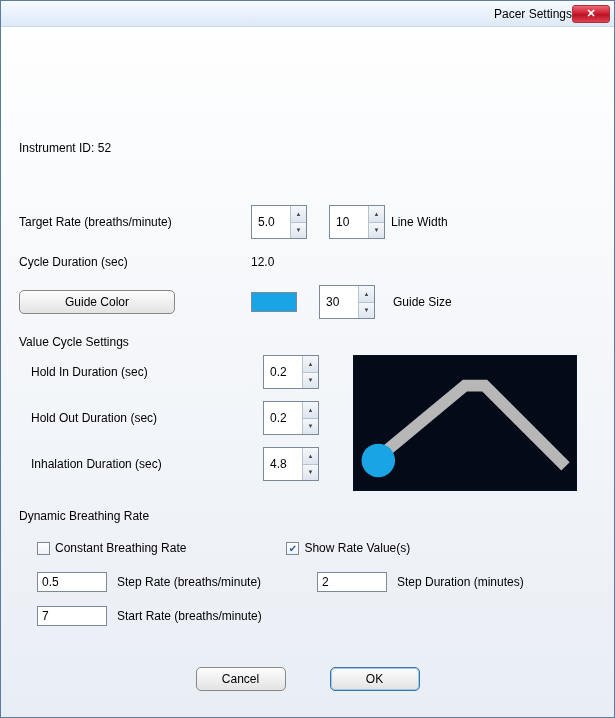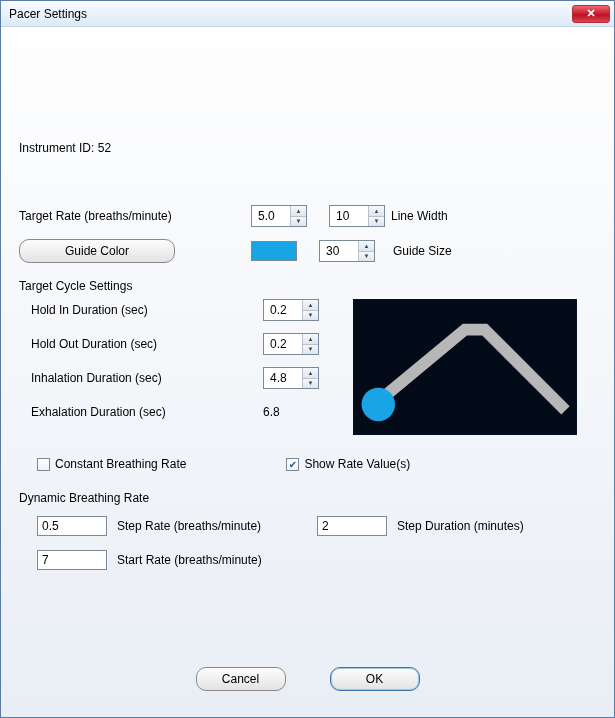--- a/index.html
+++ b/index.html
@@ -20,20 +20,21 @@
   .titlebar {
     height: 26px;
     background: linear-gradient(#f7fbff, #dde9f7);
     border-bottom: 1px solid #c9d6e6;
     display: flex; align-items: center;
     padding: 0 4px 0 8px;
   }
   .titlebar .title {
     flex: 1;
     font-size: 12px;
+    text-align: right;
   }
   .close-btn {
     width: 38px; height: 18px;
     border: 1px solid #a33;
     border-radius: 3px;
     background: linear-gradient(#e67, #c23 45%, #b12 55%, #d45);
     color: #fff;
     display: flex; align-items: center; justify-content: center;
     font-size: 11px; font-weight: bold;
     cursor: default;
@@ -56,21 +57,21 @@
   .field-text {
     flex: 1;
     height: 20px;
     border: 1px solid #7a8a99;
     background: #fff;
     padding: 1px 4px;
     font: inherit;
   }
   .spinner {
     display: inline-flex;
-    height: 22px;
+    height: 34px;
     border: 1px solid #7a8a99;
     background: #fff;
   }
   .spinner input {
     border: none; outline: none;
     padding: 1px 6px;
     font: inherit;
     width: 38px;
   }
   .spinner .spin-btns {
@@ -84,21 +85,21 @@
     display: flex; align-items: center; justify-content: center;
     font-size: 6px;
     color: #444;
     cursor: default;
   }
   .spin-up { border-bottom: 1px solid #b8c2cc; }
   .gap-s { width: 22px; display:inline-block; }
   .btn {
     height: 24px;
     border: 1px solid #888;
-    border-radius: 10px;
+    border-radius: 5px;
     background: linear-gradient(#fdfdfd, #e3e3e3);
     padding: 0 12px;
     display: inline-flex; align-items: center; justify-content: center;
     font: inherit;
     cursor: default;
   }
   .btn.primary {
     border: 1px solid #3a74ad;
     box-shadow: 0 0 0 1px #9ec7ea inset;
   }
@@ -180,39 +181,43 @@
       <div class="spinner">
         <input value="10" style="">
         <div class="spin-btns">
           <div class="spin-up">▲</div>
           <div class="spin-down">▼</div>
         </div>
       </div>
       <span style="margin-left:6px">Line Width</span>
     </div>
 
+    <div class="row">
+      <div class="label-col">Cycle Duration (sec)</div>
+      <div>12.0</div>
+    </div>
 
     <div class="row">
       <div class="label-col" style="display:flex">
         <button class="btn guide-btn">Guide Color</button>
       </div>
       <span class="color-swatch" style="background:#19a4e6"></span>
       <span class="gap-s"></span>
       <div class="spinner">
         <input value="30" style="">
         <div class="spin-btns">
           <div class="spin-up">▲</div>
           <div class="spin-down">▼</div>
         </div>
       </div>
       <span style="margin-left:18px">Guide Size</span>
     </div>
 
     <div class="row" style="margin-bottom:2px">
-      <div>Target Cycle Settings</div>
+      <div>Value Cycle Settings</div>
     </div>
 
     <div class="rel" style="height:150px">
       <div style="position:absolute; left:12px; top:0; width:330px">
         <div class="row">
           <div class="label-col">Hold In Duration (sec)</div>
           <div class="spinner">
             <input value="0.2" style="">
             <div class="spin-btns">
               <div class="spin-up">▲</div>
@@ -233,50 +238,46 @@
         <div class="row">
           <div class="label-col">Inhalation Duration (sec)</div>
           <div class="spinner">
             <input value="4.8" style="">
             <div class="spin-btns">
               <div class="spin-up">▲</div>
               <div class="spin-down">▼</div>
             </div>
           </div>
         </div>
-        <div class="row">
-          <div class="label-col">Exhalation Duration (sec)</div>
-          <div>6.8</div>
-        </div>
       </div>
 
       <div class="preview" style="left:334px; top:0">
         <svg viewBox="0 0 224 136">
           <polyline points="18,108 112,30 132,30 214,112" stroke="#b7b7b7" stroke-width="12" fill="none" stroke-linejoin="miter" stroke-linecap="butt"></polyline>
           <circle cx="24" cy="106" r="17" fill="#19a4e6"></circle>
         </svg>
       </div>
+    </div>
+
+    <div class="row" style="margin-bottom:6px">
+      <div>Dynamic Breathing Rate</div>
     </div>
 
     <div class="row" style="margin-top:4px">
       <label class="checkbox" style="margin-left:18px">
         <span class="cb-box"></span>
         <span>Constant Breathing Rate</span>
       </label>
       <span style="width:70px"></span>
       <label class="checkbox">
         <span class="cb-box">✔</span>
         <span>Show Rate Value(s)</span>
       </label>
     </div>
 
-    <div class="row" style="margin-bottom:6px">
-      <div>Dynamic Breathing Rate</div>
-    </div>
-
     <div class="dyn-grid">
       <div class="row">
         <span style="width:18px"></span>
         <input class="field-short" value="0.5" style="">
         <span style="width:10px"></span>
         <span style="width:200px">Step Rate (breaths/minute)</span>
         <input class="field-short" value="2" style="">
         <span style="width:10px"></span>
         <span>Step Duration (minutes)</span>
       </div>

